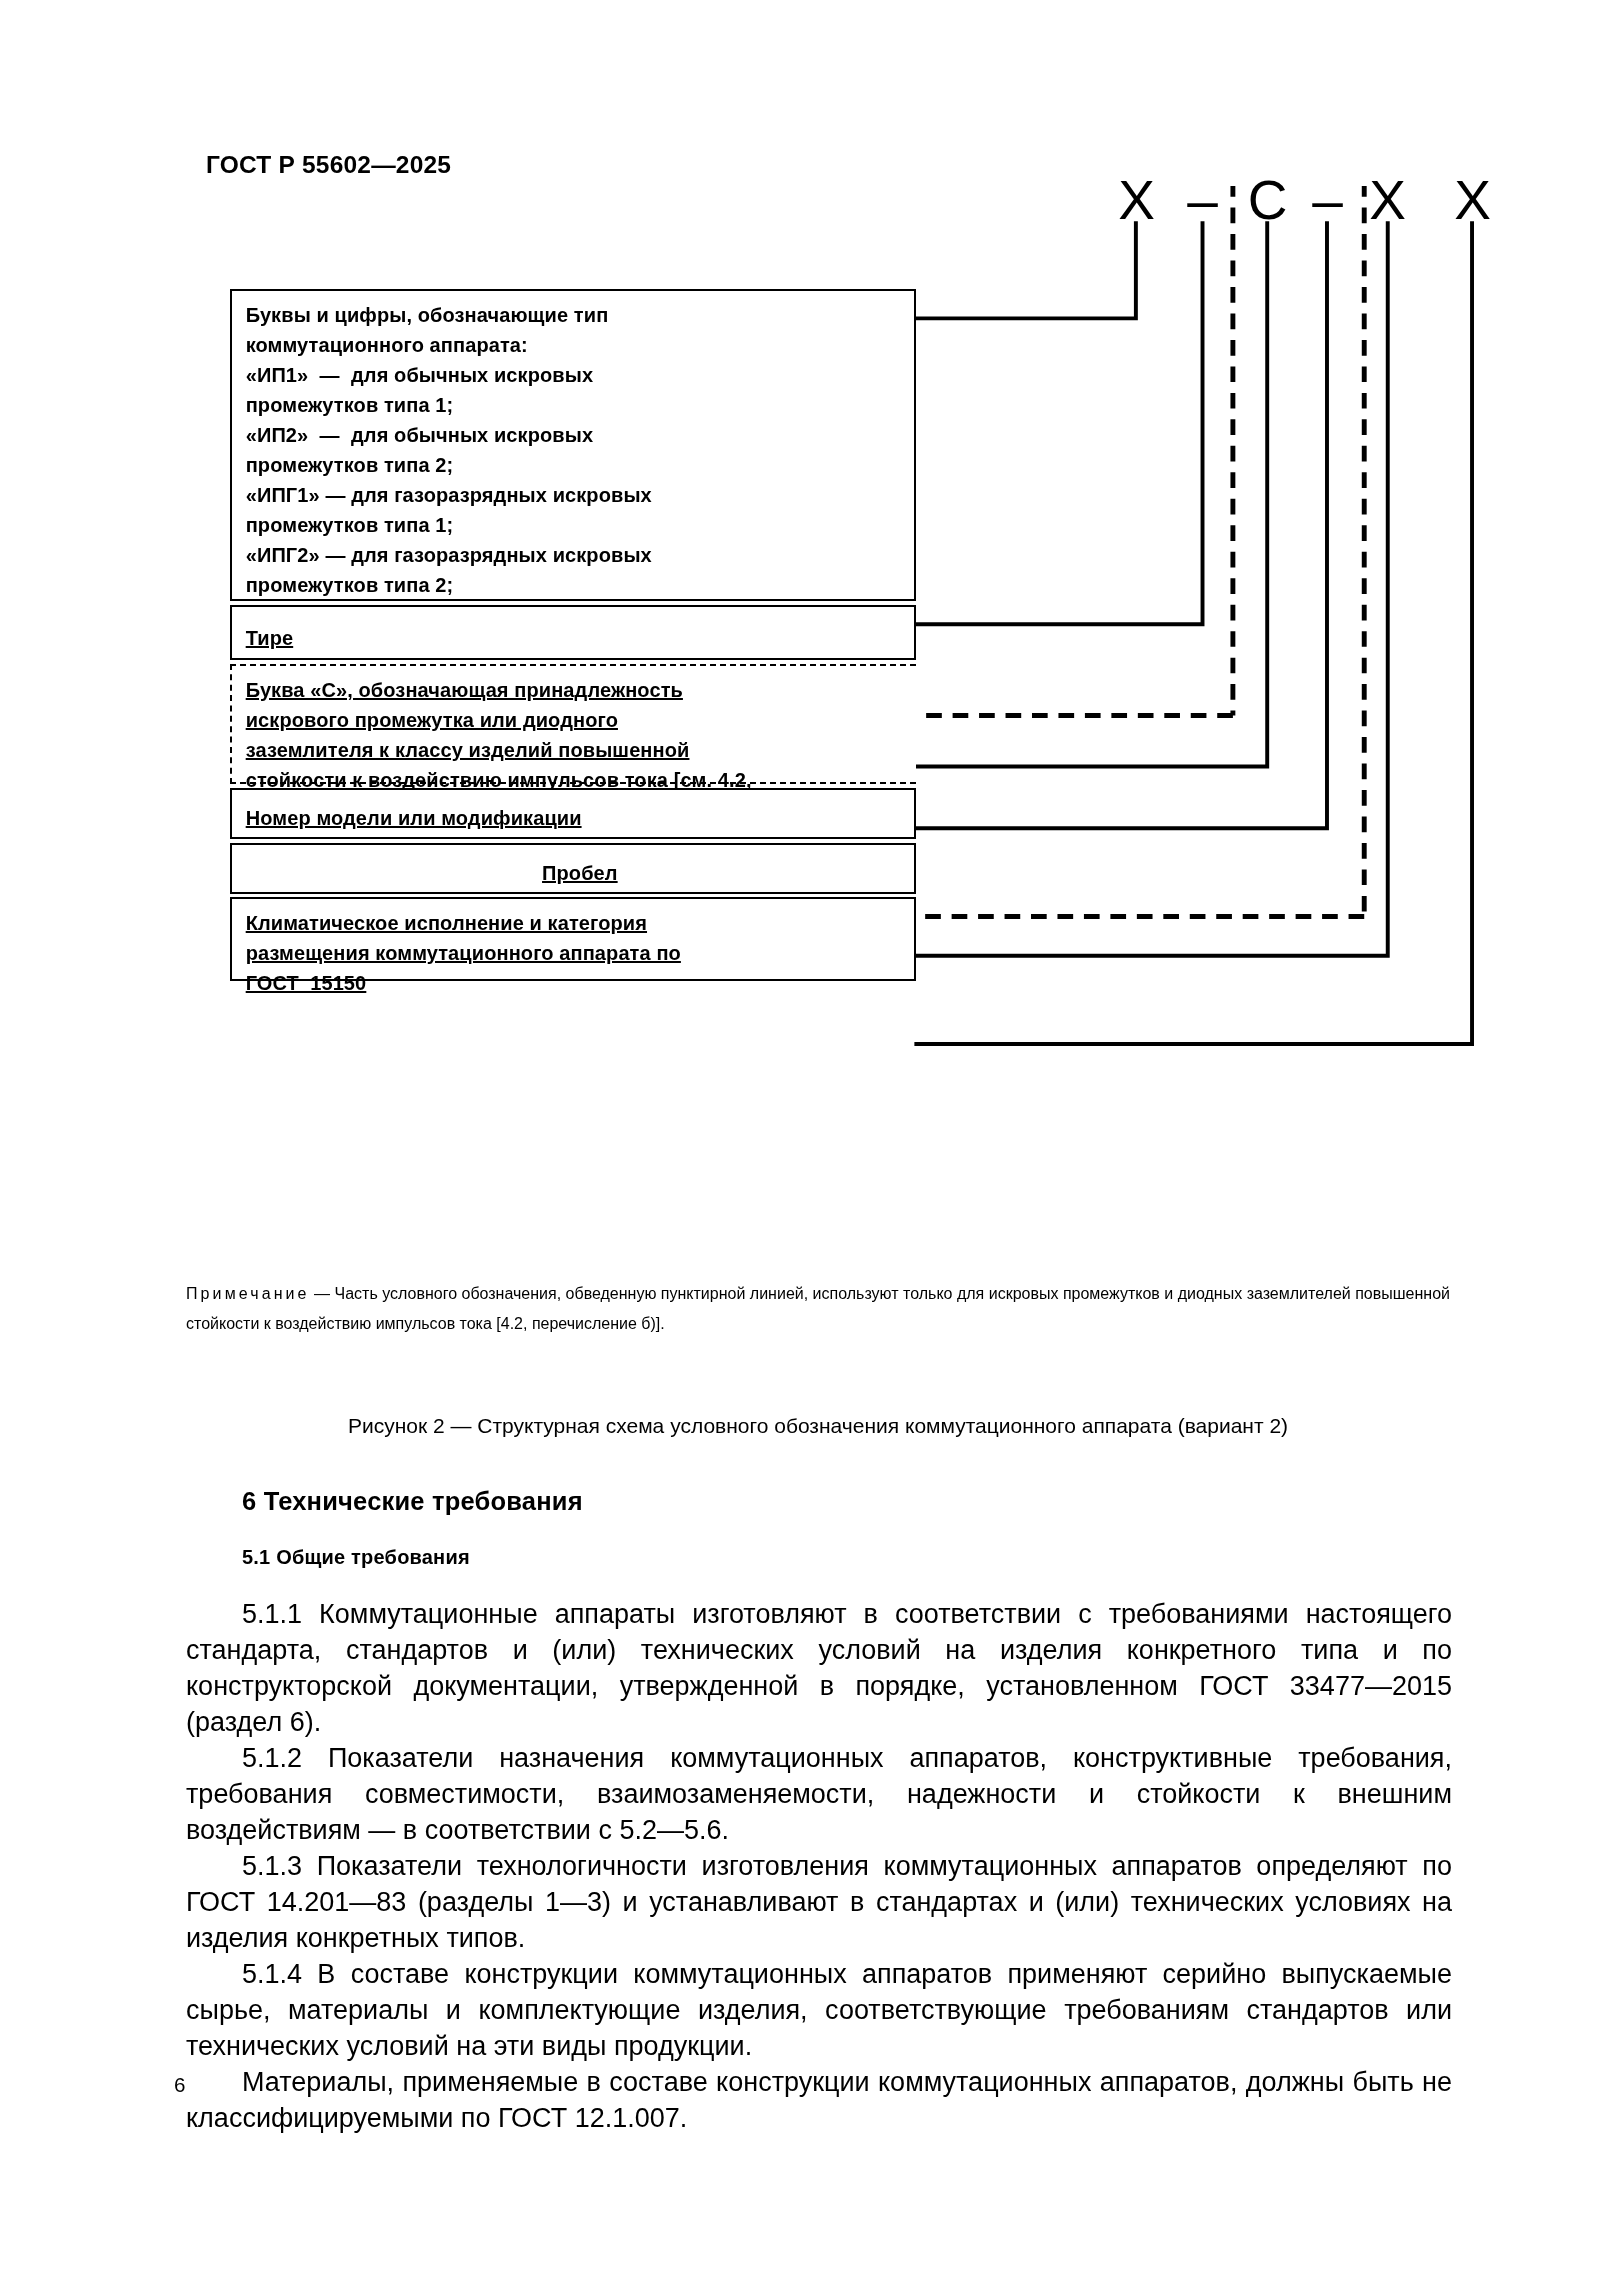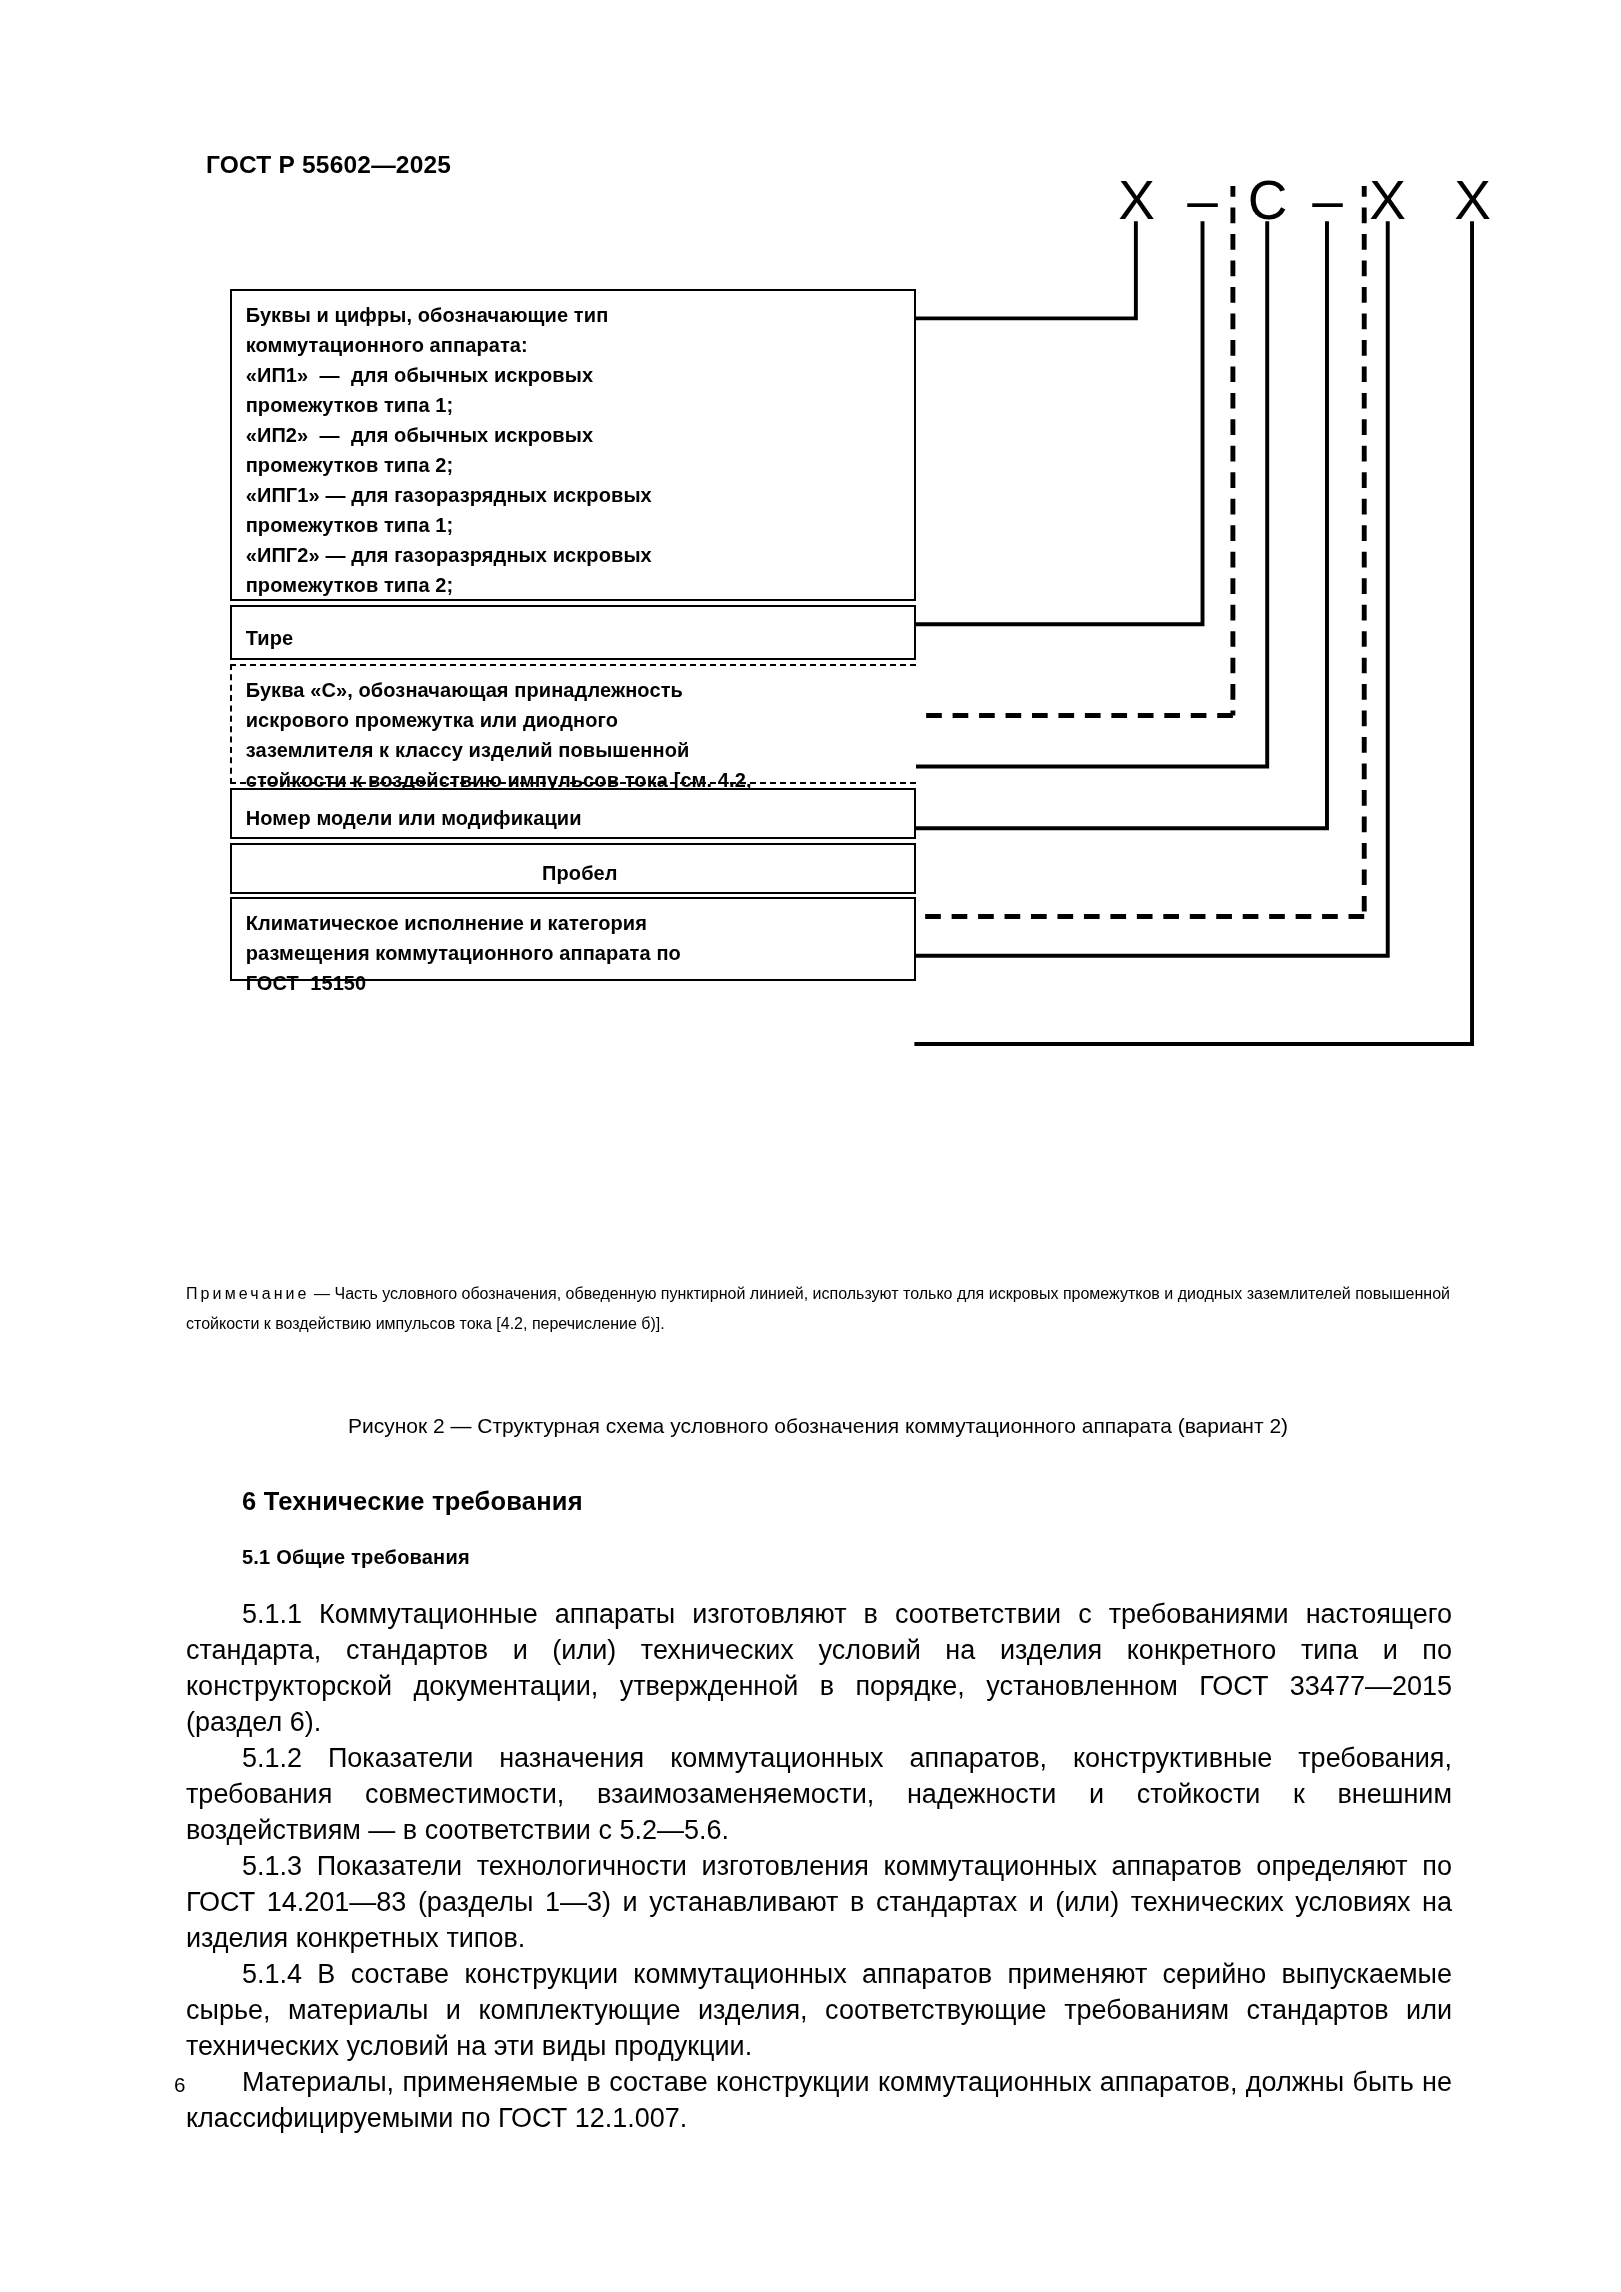--- a/index.html
+++ b/index.html
@@ -32,21 +32,21 @@
     font-size:20px;
     font-weight:bold;
     line-height:30px;
     padding:8.8px 0 8.8px 13.7px;
     letter-spacing:0.1px;
   }
   .dbox.dashed {
     border:2.9px dashed #000;
     border-right:none;
   }
-  .dbox + .dbox { margin-top:3.9px; }
+  .dbox + .dbox { margin-top:3.9px;text-decoration:underline; }
   .dbox .ln { white-space:pre; display:block; }
 
   .b1 { height:312px; }
   .b2 { height:55px; padding-top:15.7px; }
   .b3 { height:120px; }
   .b4 { height:51px; padding-top:13.7px; }
   .b5 { height:51px; padding-top:13.7px;text-align:center; }
   .b6 { height:84px; }
 
   

